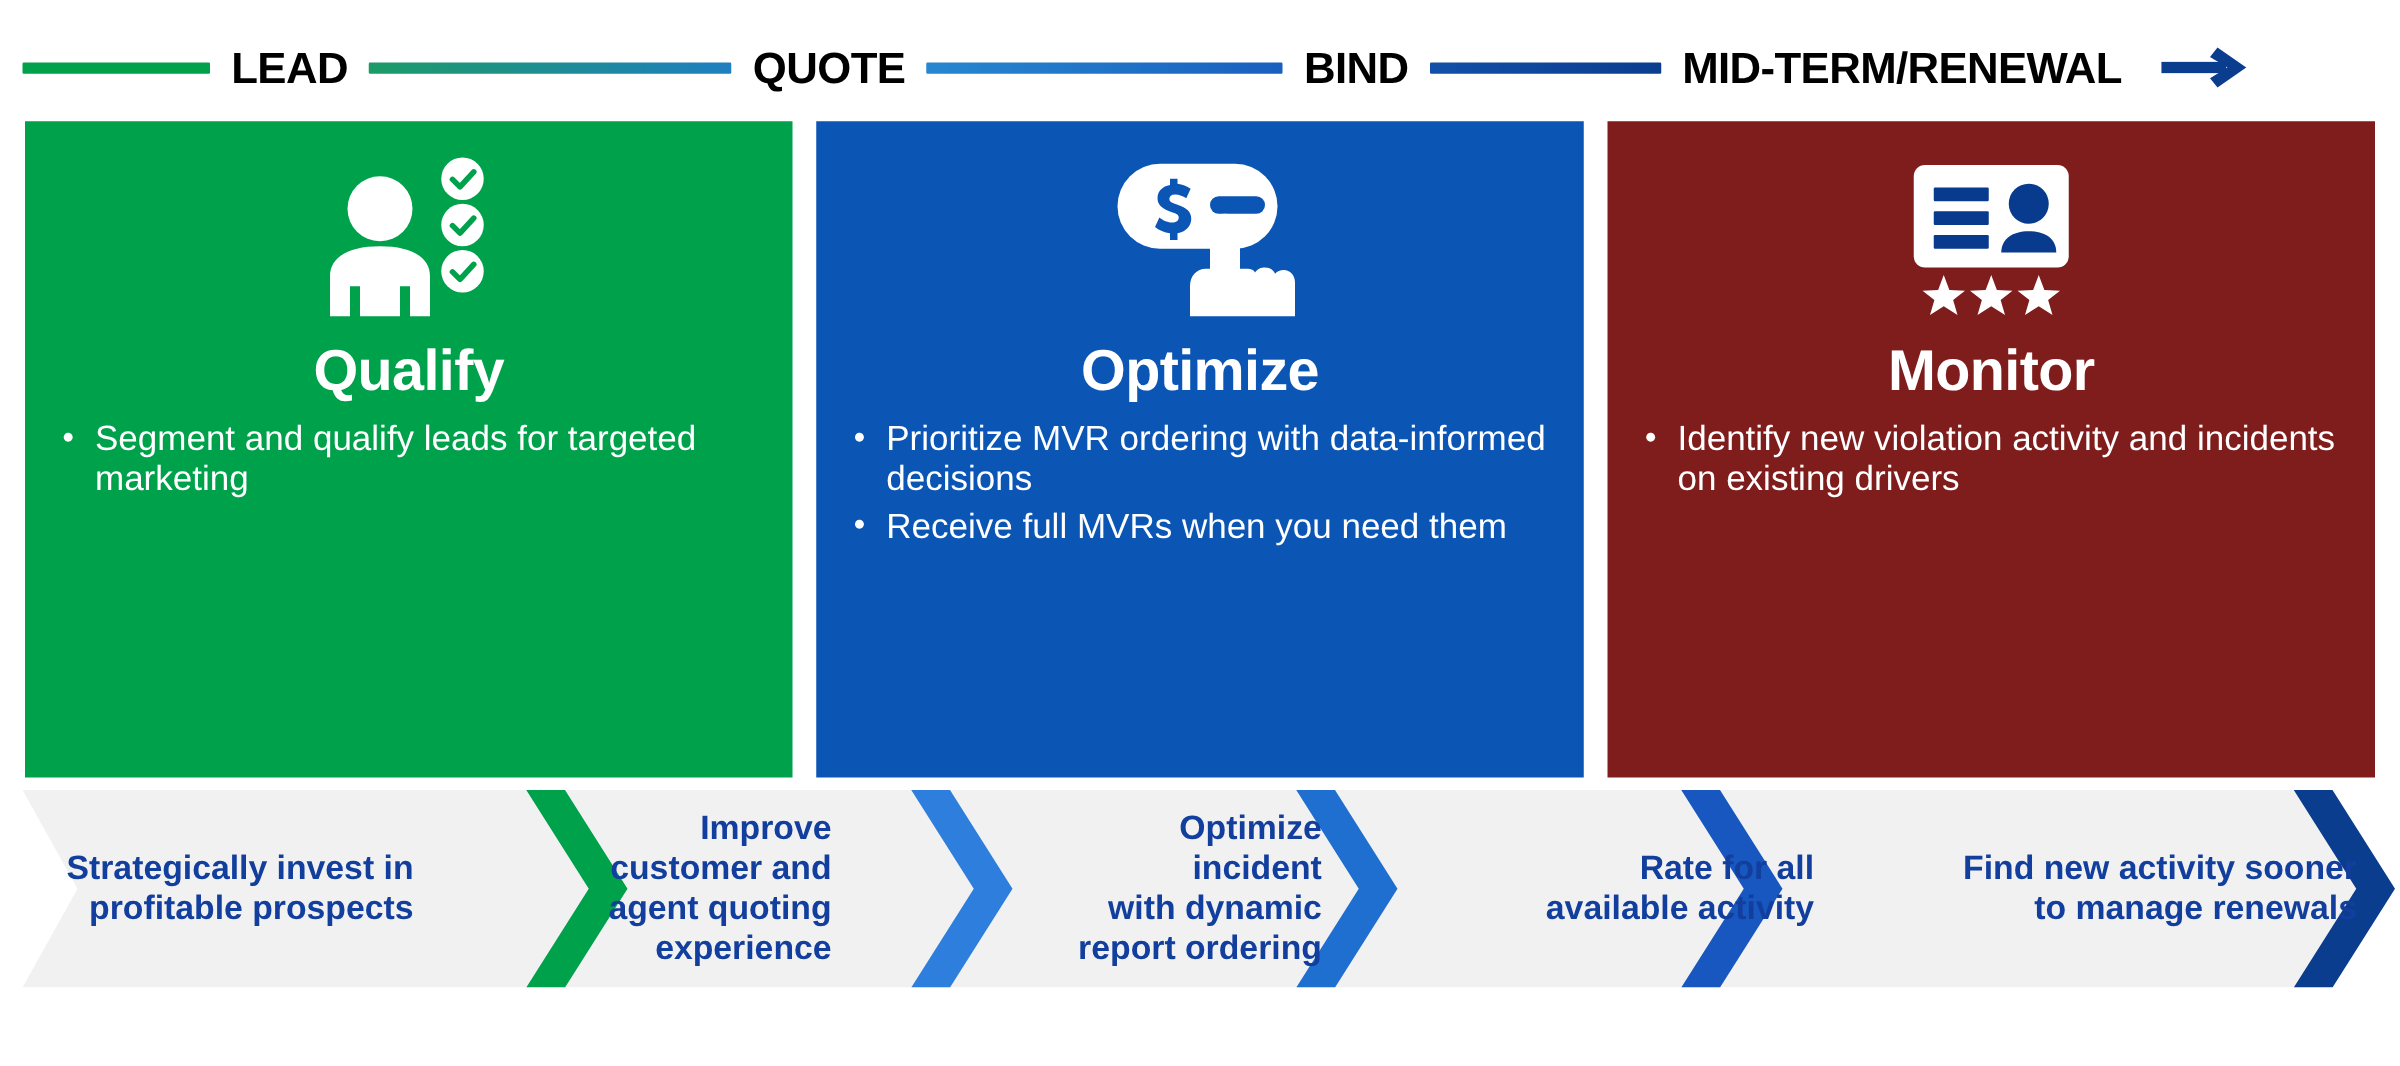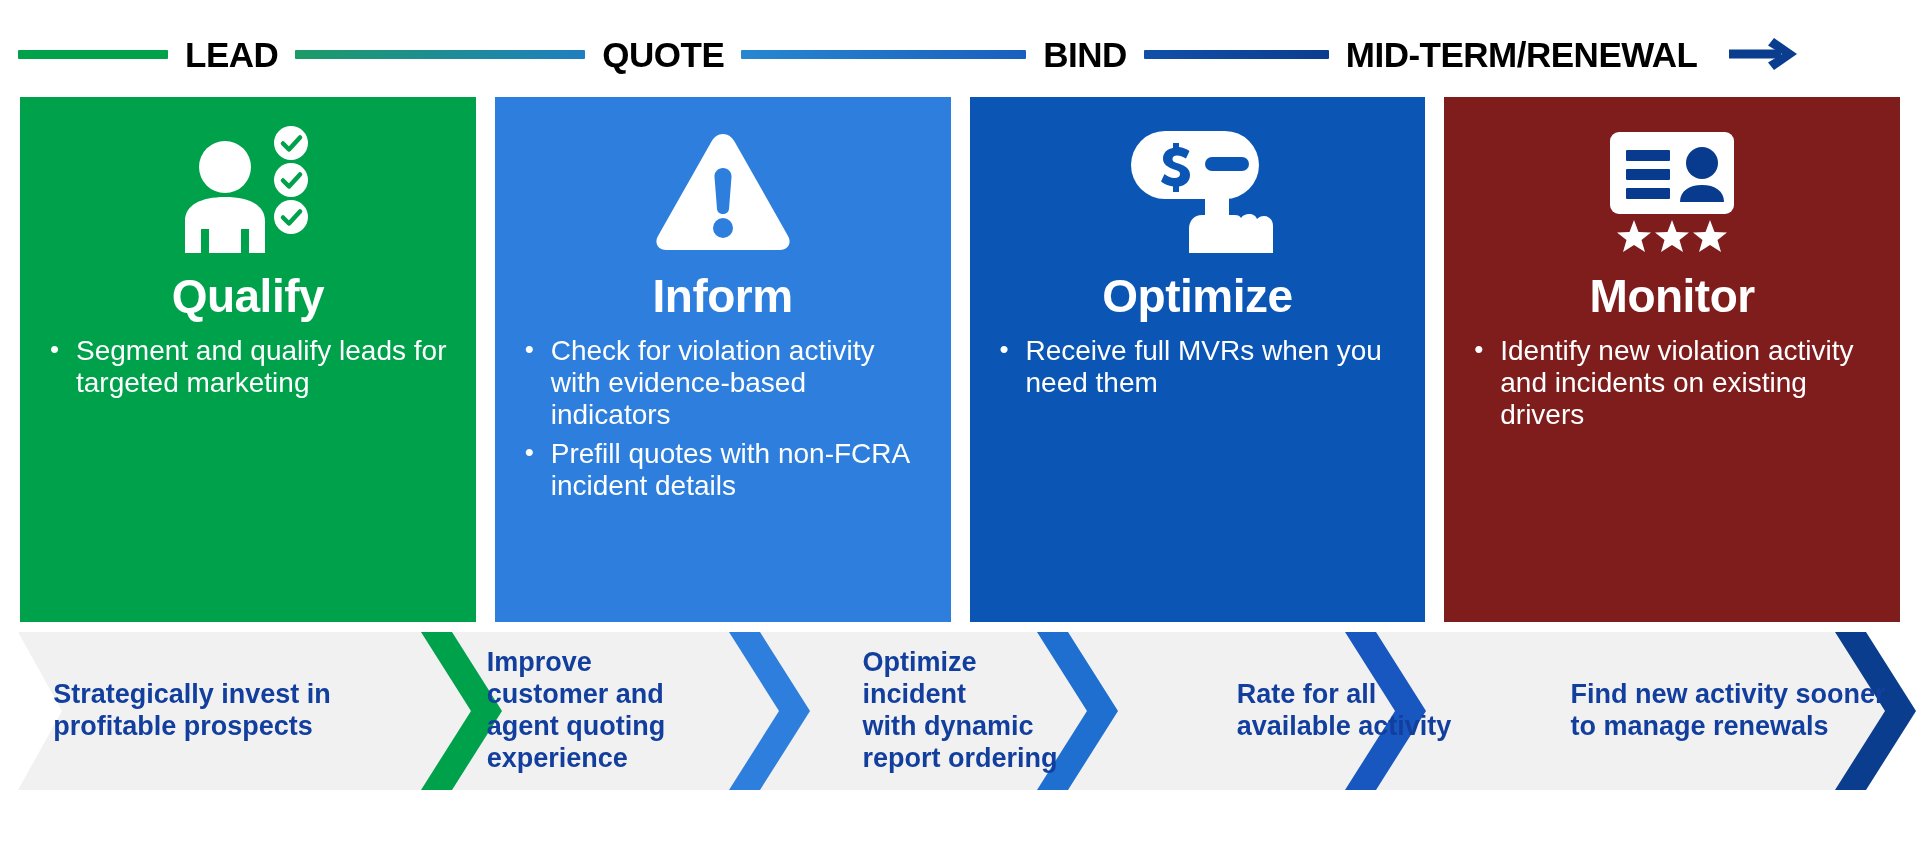--- a/index.html
+++ b/index.html
@@ -128,21 +128,21 @@
     left: 0; top: 0;
     width: 1920px;
     height: 158px;
     display: flex;
   }
   .chev-cell {
     flex: 1 1 0;
     display: flex;
     align-items: center;
     justify-content: center;
-    text-align: left;
+    text-align: right;
     color: #123f9e;
     font-size: 27px;
     font-weight: 700;
     line-height: 1.18;
     padding: 0 14px;
     box-sizing: border-box;
     position: relative;
     z-index: 3;
   }
   .chev-cell span { display: block; }
@@ -181,46 +181,33 @@
         <circle cx="118" cy="92" r="17" fill="#ffffff"></circle>
         <path d="M110 92.5 L116 98.5 L127 86.5" stroke="#00a14b" stroke-width="4.5" fill="none" stroke-linecap="round" stroke-linejoin="round"></path>
       </svg>
     </div>
     <div class="card-title">Qualify</div>
     <ul class="card-bullets">
       <li>Segment and qualify leads for targeted marketing</li>
     </ul>
   </div>
 
-  <div class="card c2">
-    <div class="card-icon">
-      <svg width="140" height="125" viewBox="0 0 140 125" aria-hidden="true">
-        <path d="M70 6 C75 6 79 9 81.5 13.5 L135 108 C139 115 135 122 127 122 L13 122 C5 122 1 115 5 108 L58.5 13.5 C61 9 65 6 70 6 Z" fill="#ffffff"></path>
-        <path d="M70 40 C75 40 79 44 78.5 49 L76 81 C75.8 84 73 86 70 86 C67 86 64.2 84 64 81 L61.5 49 C61 44 65 40 70 40 Z" fill="#2e7fdd"></path>
-        <circle cx="70" cy="100" r="10" fill="#2e7fdd"></circle>
-      </svg>
-    </div>
-    <div class="card-title">Inform</div>
-    <ul class="card-bullets">
-      <li>Check for violation activity with evidence-based indicators</li>
-      <li>Prefill quotes with non-FCRA incident details</li>
-    </ul>
-  </div>
 
   <div class="card c3">
     <div class="card-icon">
       <svg width="160" height="130" viewBox="0 0 160 130" aria-hidden="true">
         <rect x="14" y="6" width="128" height="68" rx="34" fill="#ffffff"></rect>
         <path d="M56 18 L56 23 C50 24 46 28 46 33.5 C46 39 50 42 57 44.5 C62 46 63 47 63 49 C63 51.5 61 53 57.5 53 C53.5 53 50 51 47.5 49 L44 56.5 C47 59 51.5 61 56 61.5 L56 67 L62 67 L62 61.5 C68.5 60.5 73 56 73 50 C73 44 69 41 61.5 38.5 C56.5 37 55.5 36 55.5 34 C55.5 32 57 30.5 60 30.5 C63.5 30.5 66.5 32 69 33.5 L72.5 26 C69.5 24 66 22.5 62 22 L62 18 Z" fill="#0b55b5"></path>
         <rect x="88" y="32" width="44" height="14" rx="7" fill="#0b55b5"></rect>
         <path d="M72 128 L72 104 C72 96 77 90 85 90 L88 90 L88 58 C88 51 93 46 100 46 C107 46 112 51 112 58 L112 90 L118 90 C121 90 123 91 124 93 C126 90 129 89 132 89 C136 89 139 91 140 94 C142 92 144 91 147 91 C152 91 156 95 156 101 L156 128 Z" fill="#ffffff"></path>
       </svg>
     </div>
     <div class="card-title">Optimize</div>
     <ul class="card-bullets">
+      <li>Prioritize MVR ordering with data-informed decisions</li>
       <li>Receive full MVRs when you need them</li>
     </ul>
   </div>
 
   <div class="card c4">
     <div class="card-icon">
       <svg width="160" height="125" viewBox="0 0 160 125" aria-hidden="true">
         <rect x="18" y="4" width="124" height="82" rx="9" fill="#ffffff"></rect>
         <rect x="34" y="22" width="44" height="11" rx="1" fill="#083a8e"></rect>
         <rect x="34" y="41" width="44" height="11" rx="1" fill="#083a8e"></rect>

